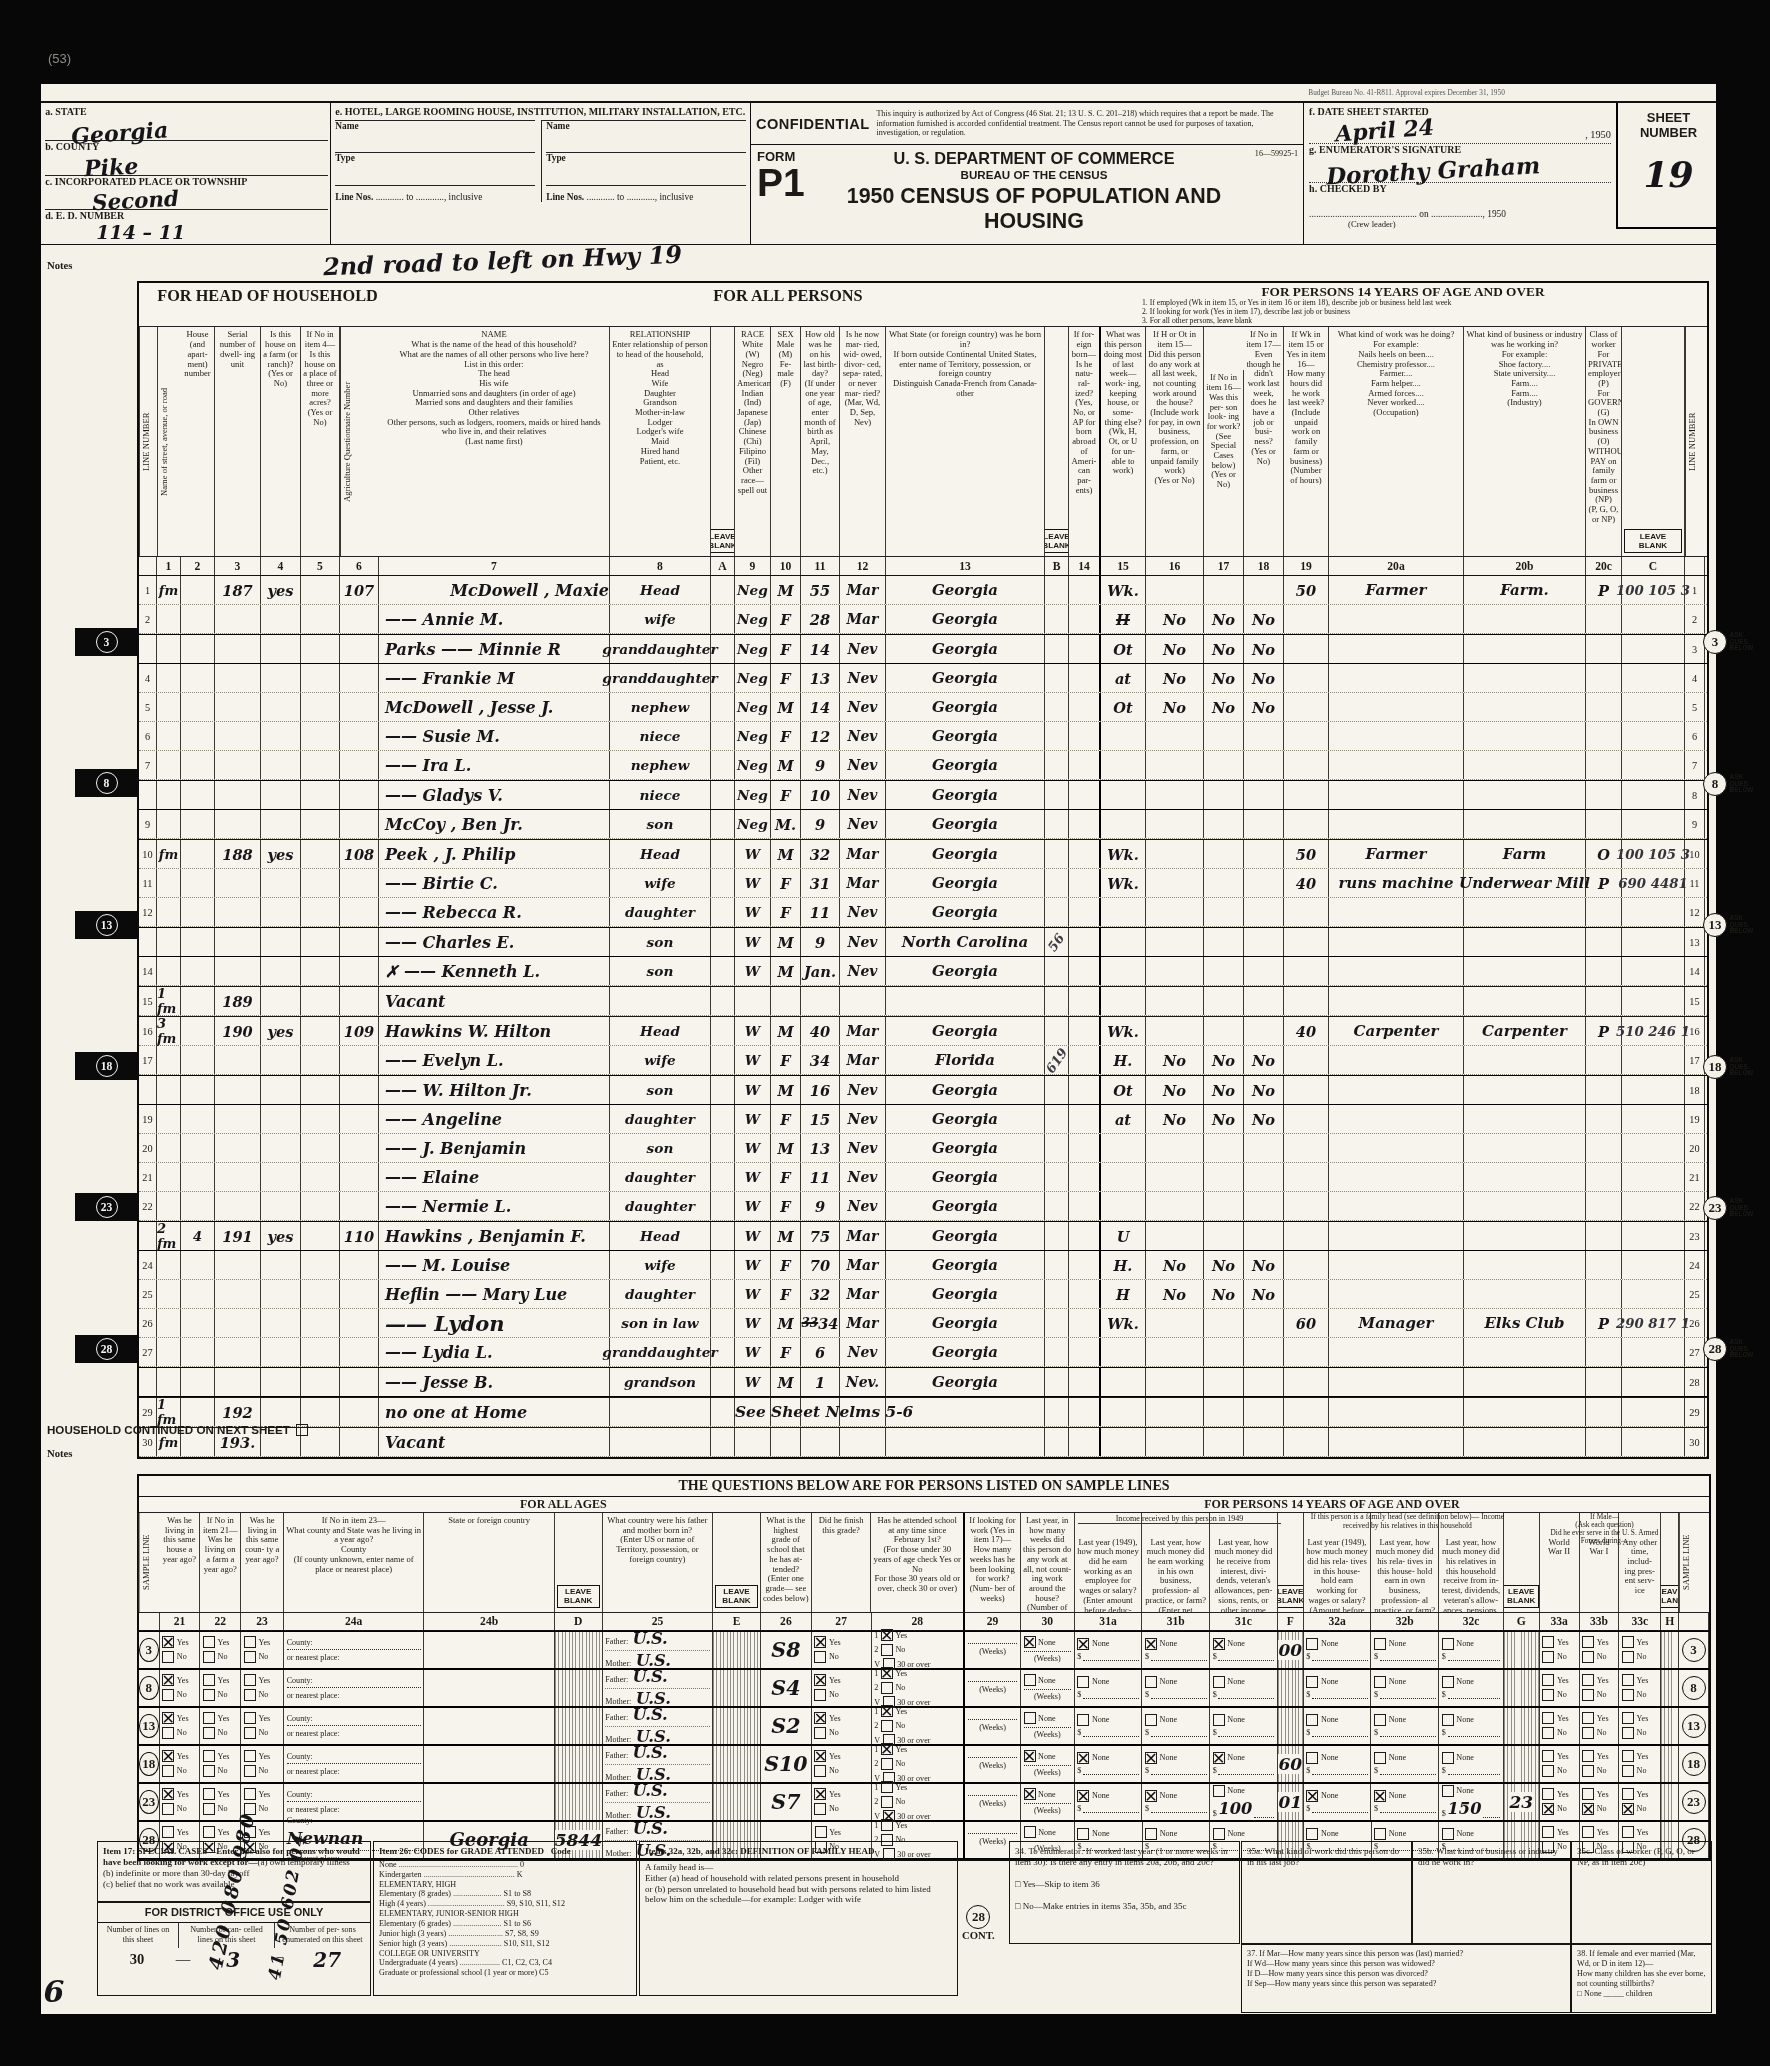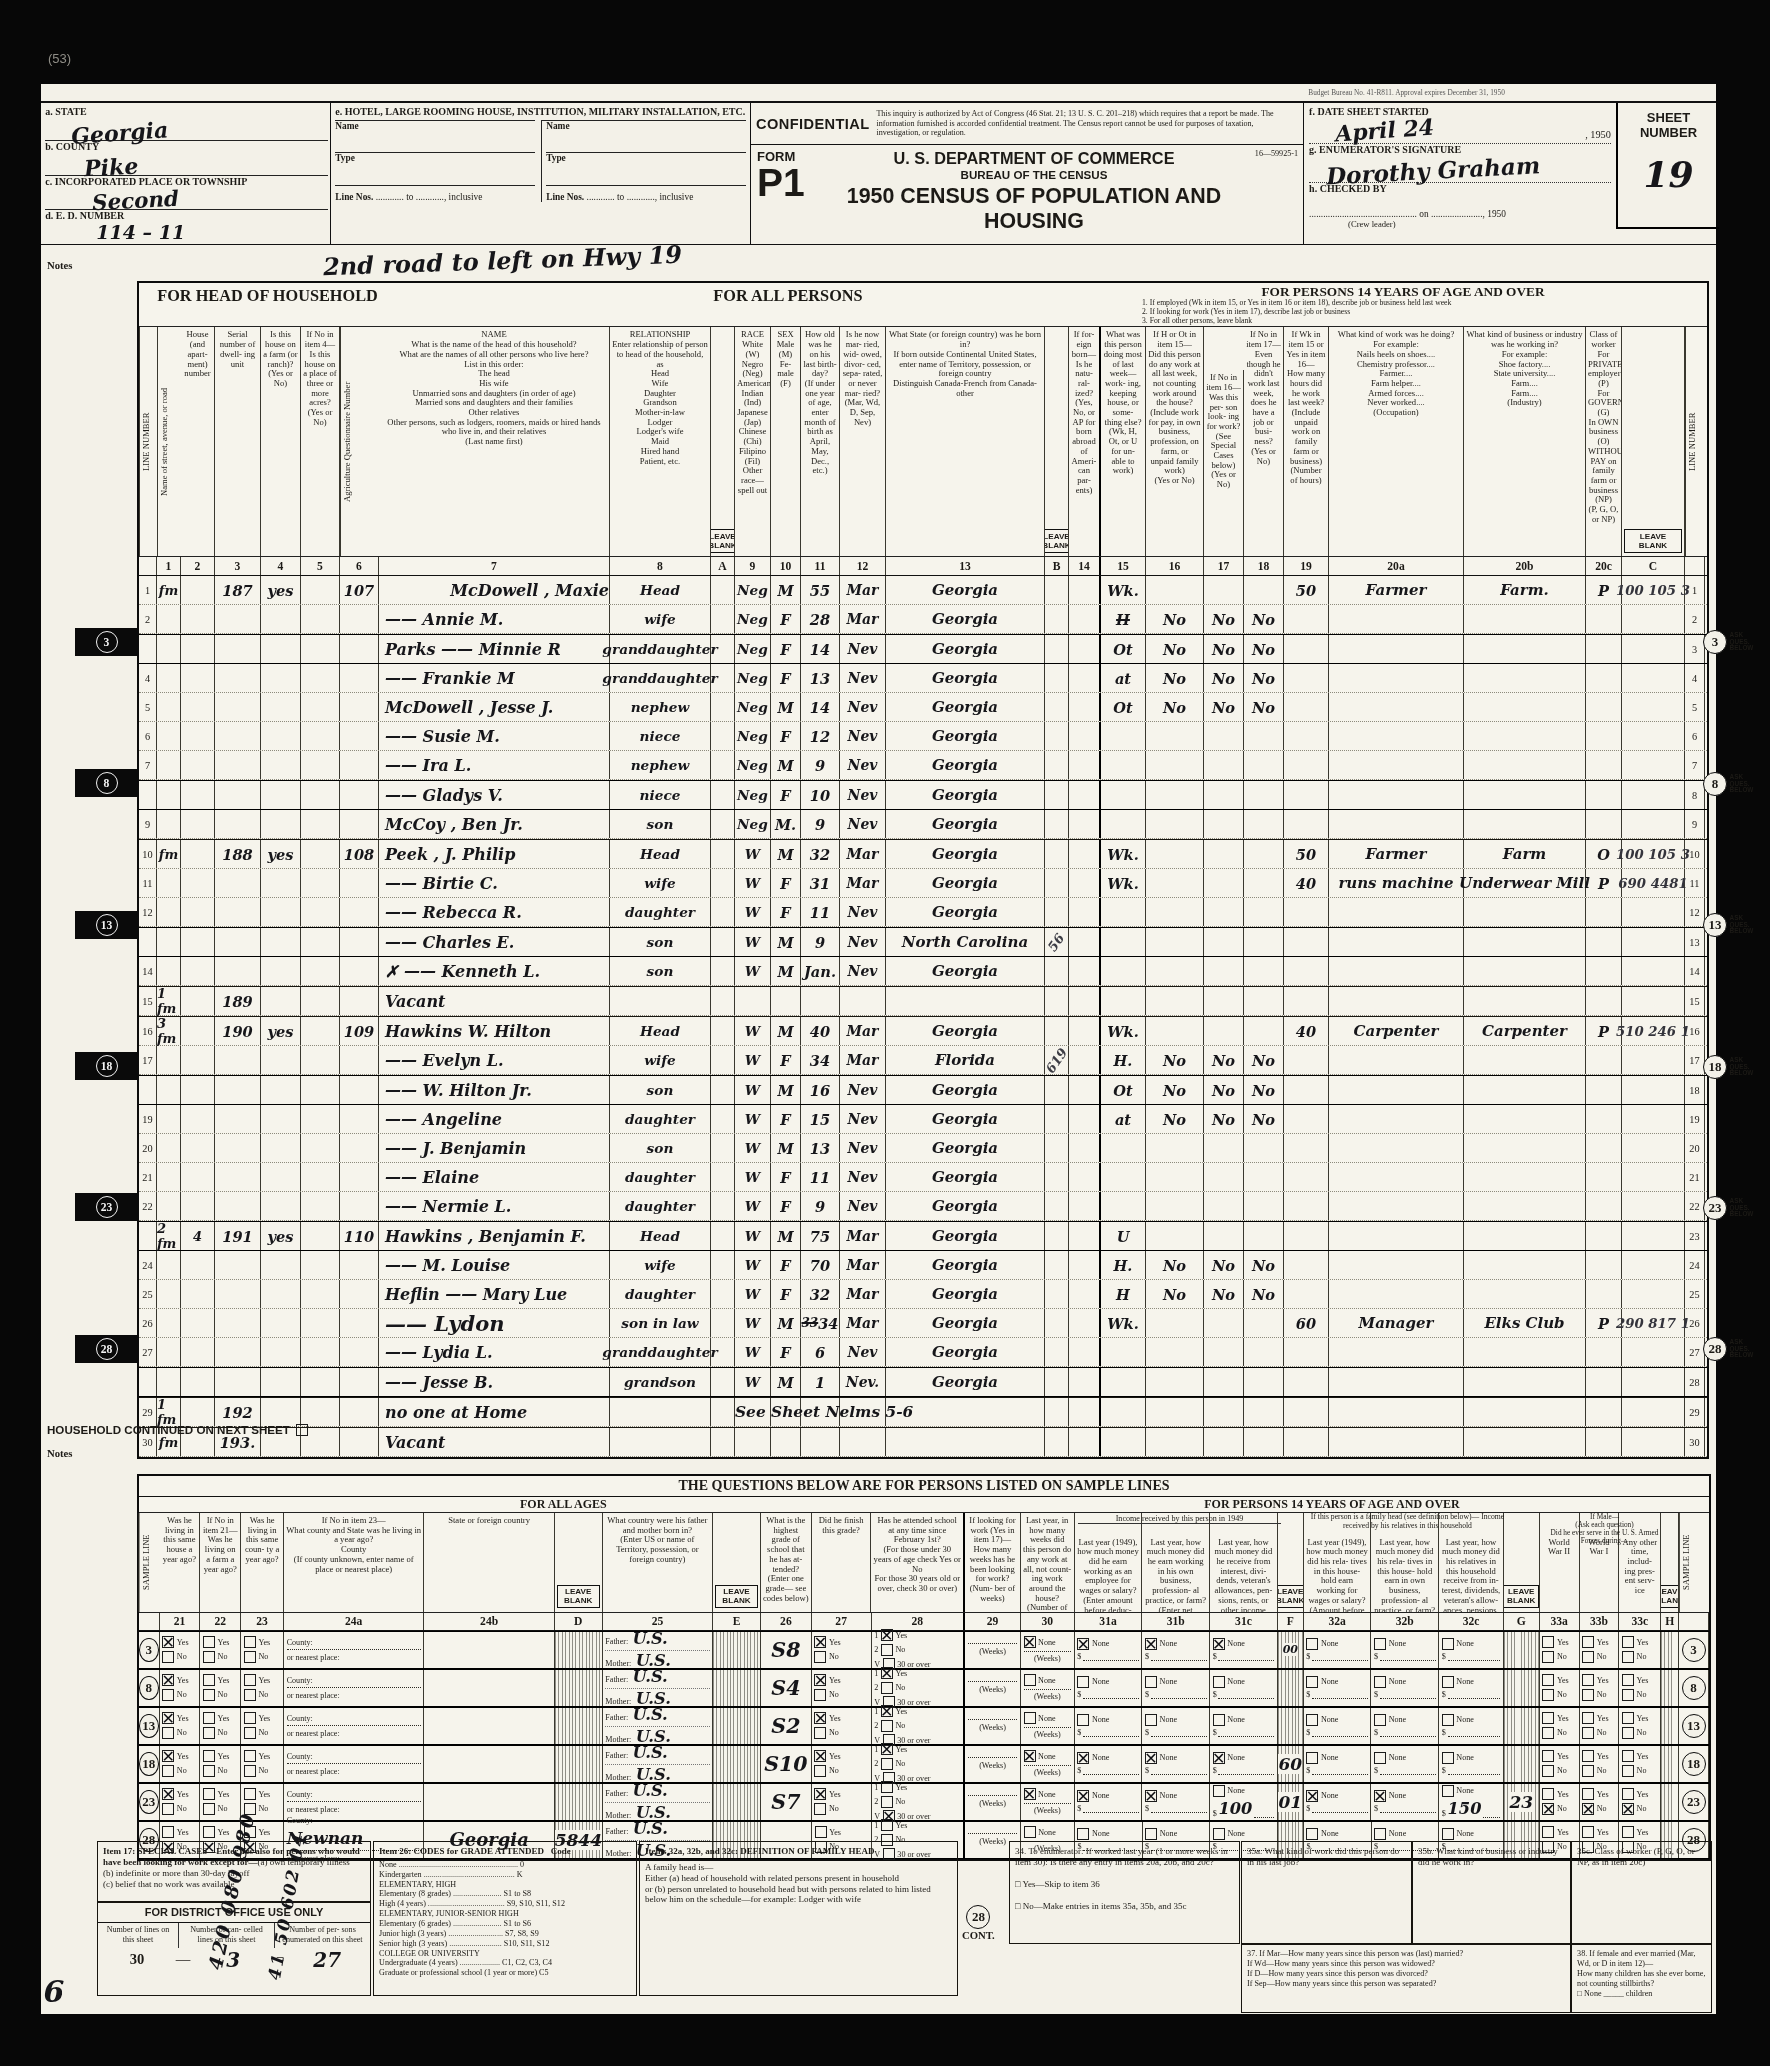--- a/index.html
+++ b/index.html
@@ -197,21 +197,21 @@
 (Yes or No)</div>
           <div class="hc" style="width: 40px;">If No in item 17—
 Even though he didn't work last week, does he have a job or busi- ness?
 (Yes or No)</div>
           <div class="hc" style="width: 45px;">If Wk in item 15 or Yes in item 16—
 How many hours did he work last week?
 (Include unpaid work on family farm or business)
 (Number of hours)</div>
           <div class="hc" style="width: 135px;">What kind of work was he doing?
 For example:
-Nails heels on shoes....
+Nails heels on been....
 Chemistry professor....
 Farmer....
 Farm helper....
 Armed forces....
 Never worked....
 (Occupation)</div>
           <div class="hc" style="width: 122px;">What kind of business or industry was he working in?
 For example:
 Shoe factory....
 State university....
@@ -2044,21 +2044,21 @@
                   <span class="bx x"></span>
                   <span class="mini">None</span>
                 </div>
                 <div style="display: flex; align-items: flex-end; gap: 1.7px;">
                   <span class="mini">$</span>
                   <span class="dotl"></span>
                 </div>
               </div>
             </div>
             <div class="mc shade" style="width: 26px;">
-              <span class="hw" style="font-size: 11px; background: rgb(246, 244, 236);">00</span>
+              <span class="hw" style="font-size: 17px; background: rgb(246, 244, 236);">00</span>
             </div>
             <div class="mc" style="width: 68px;">
               <div class="stk">
                 <div style="display: flex; align-items: center; gap: 2.6px;">
                   <span class="bx"></span>
                   <span class="mini">None</span>
                 </div>
                 <div style="display: flex; align-items: flex-end; gap: 1.7px;">
                   <span class="mini">$</span>
                   <span class="dotl"></span>

